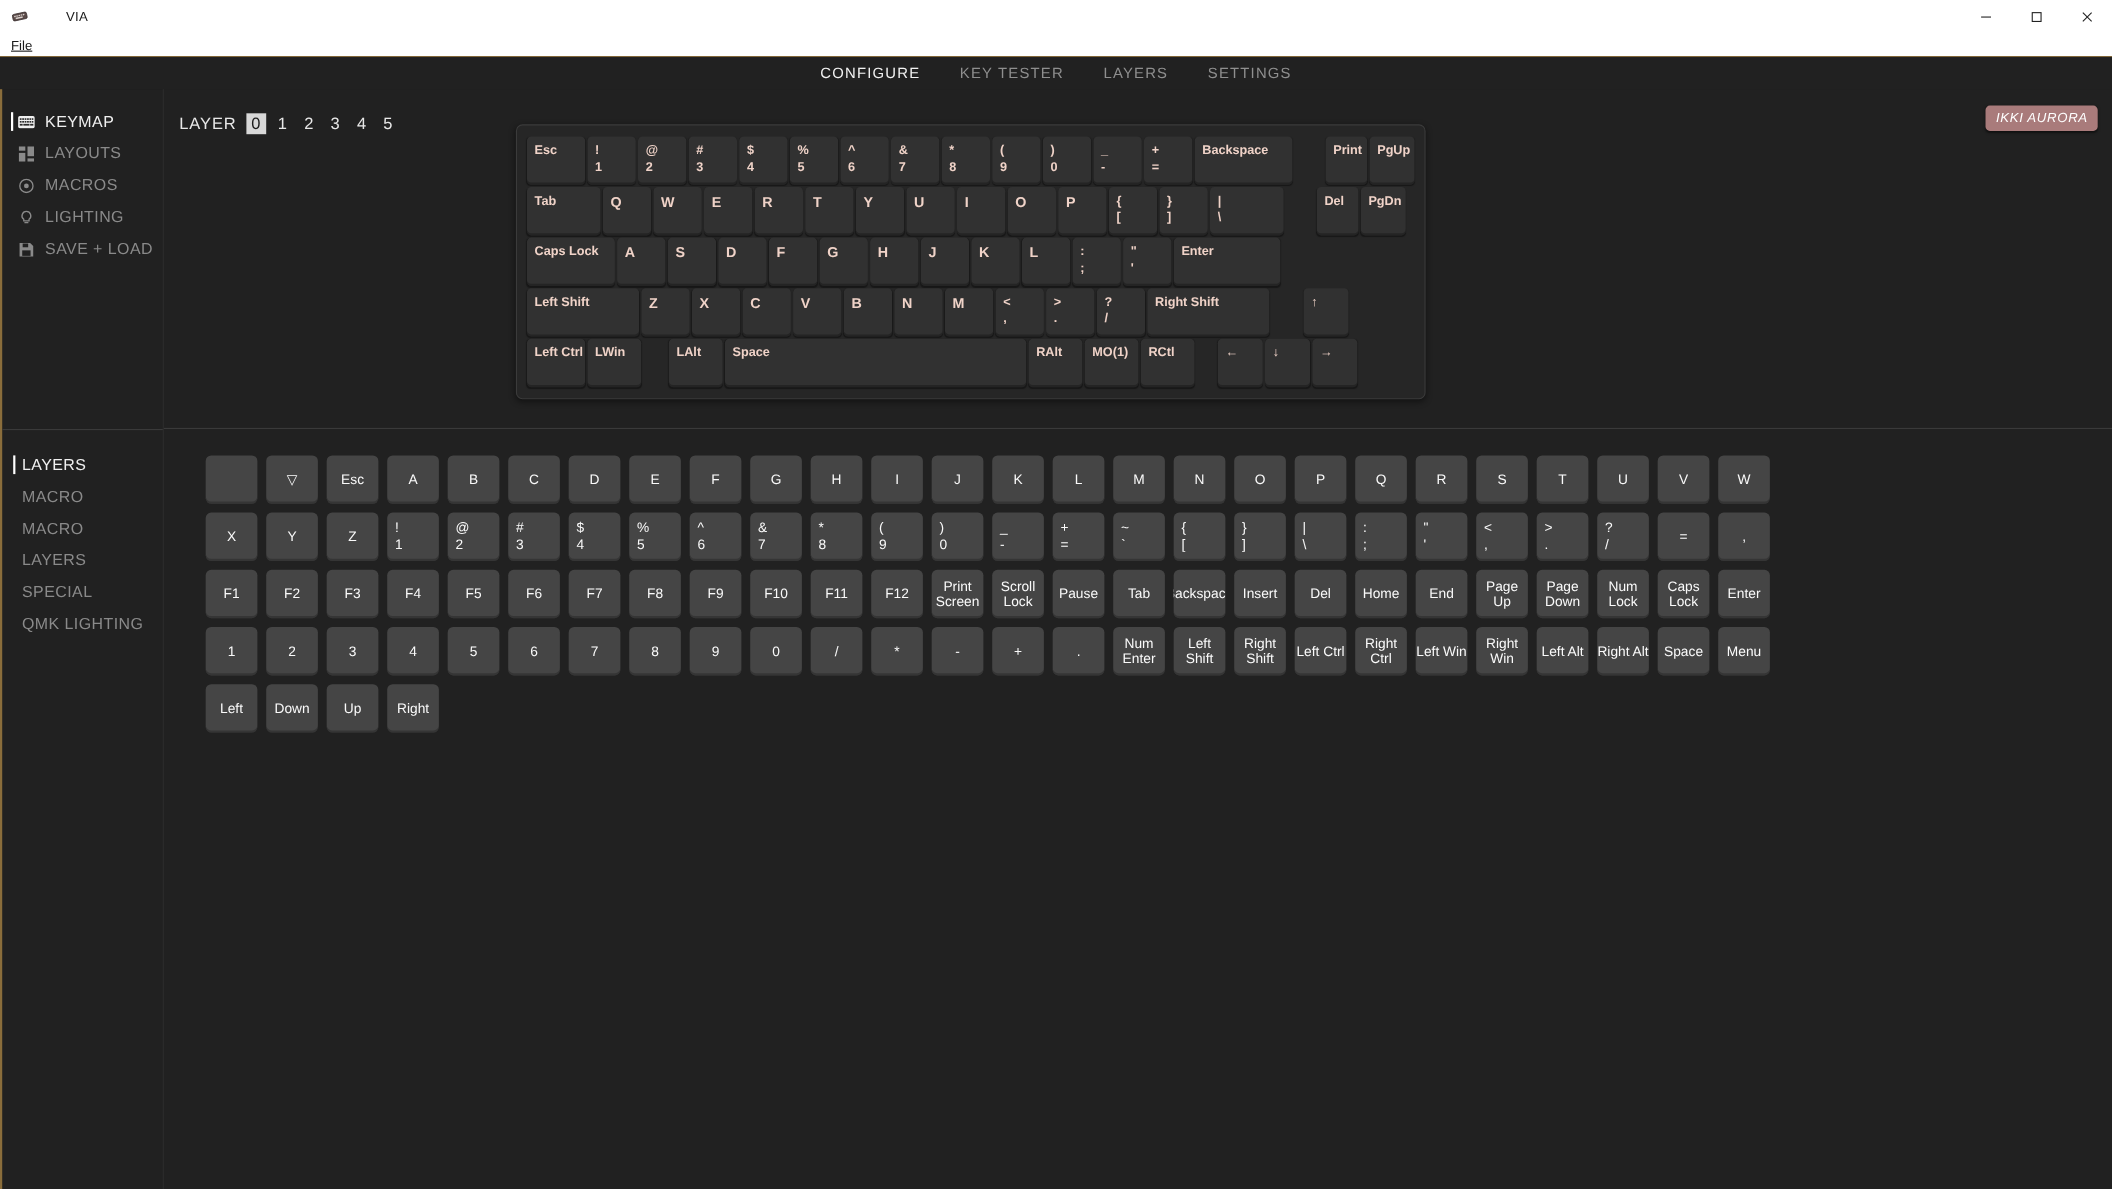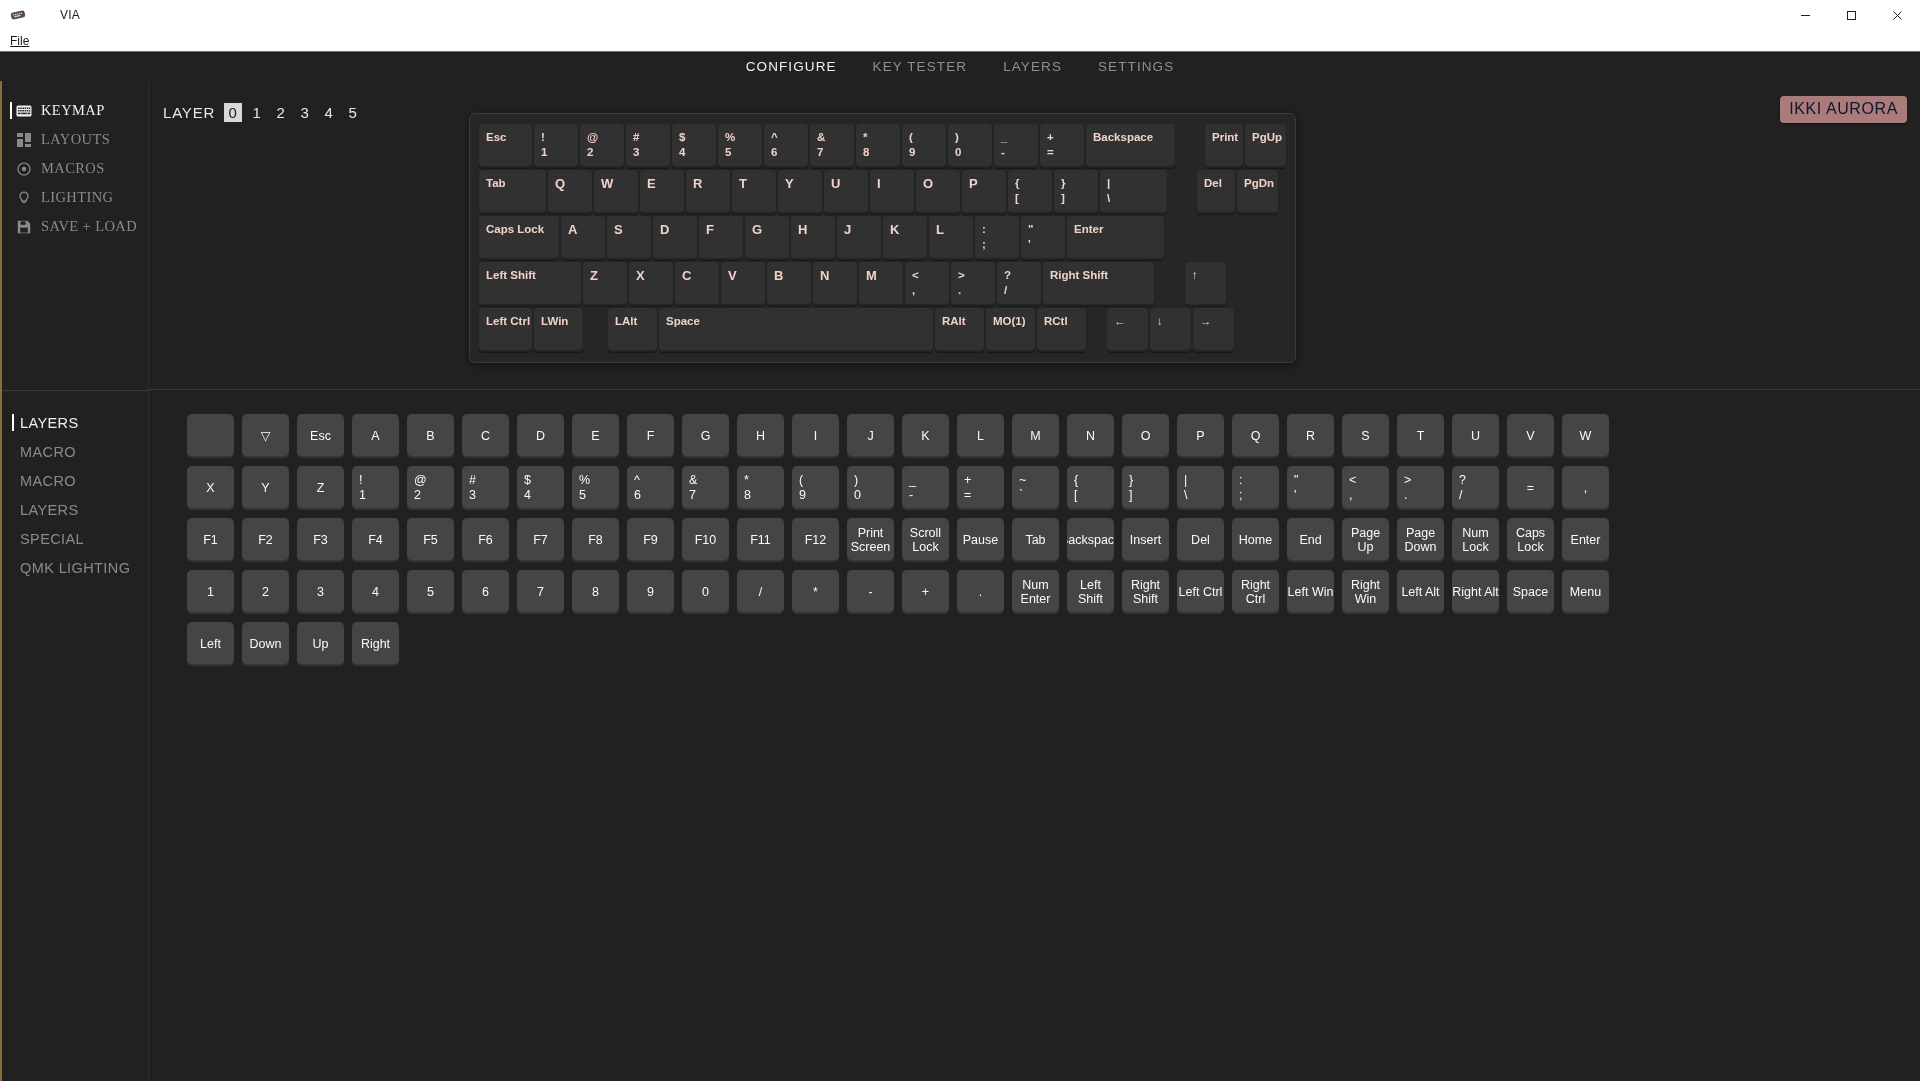--- a/index.html
+++ b/index.html
@@ -46,21 +46,21 @@
 
   
   .app { display: flex; height: 1021px; }
 
   .sidebar {
     width: 149px; background: #212121; flex: none;
     border-right: 1px solid #2e2e2e;
     display: flex; flex-direction: column;
     border-left: 2px solid #8a6d3b;
   }
-  .side-top { height: 309px; padding-top: 15px; font-family: Liberation Serif, serif; }
+  .side-top { height: 309px; padding-top: 15px; }
   .side-bottom { flex: 1; border-top: 1px solid #3a3a3a; padding-top: 17px; }
 
   .side-item {
     display: flex; align-items: center; gap: 9px;
     height: 29px; padding-left: 14px; position: relative;
     color: #8a8a8a; font-size: 14.5px; letter-spacing: .4px;
   }
   .side-item.active { color: #f0f0f0; }
   .side-item.active::before {
     content: ""; position: absolute; left: 8px; top: 6px;
@@ -94,24 +94,25 @@
   }
   .layer-label { margin-right: 3px; }
   .layer-btn {
     width: 18px; height: 19px; display: flex; align-items: center; justify-content: center;
     font-size: 15px; color: #e8e8e8;
   }
   .layer-btn.active { background: #d8d8d8; color: #1c1c1c; }
 
   .badge {
     position: absolute; right: 13px; top: 15px;
-    background: #a97b7b; color: #0f172a;
-    font-size: 16px; letter-spacing: .6px;
+    background: #a97b7b; color: #ffffff;
+    font-size: 12px; letter-spacing: .6px;
     padding: 4px 9px 5px; border-radius: 4px;
     box-shadow: 0 1px 2px rgba(0,0,0,.5);
+    font-style: italic;
   }
 
   
   .kb-case {
     position: absolute; left: 320px; top: 32px;
     background: #262626;
     border: 1px solid #3b3b3b;
     border-radius: 6px;
     padding: 9px 8px;
     box-shadow: 0 2px 6px rgba(0,0,0,.45);

